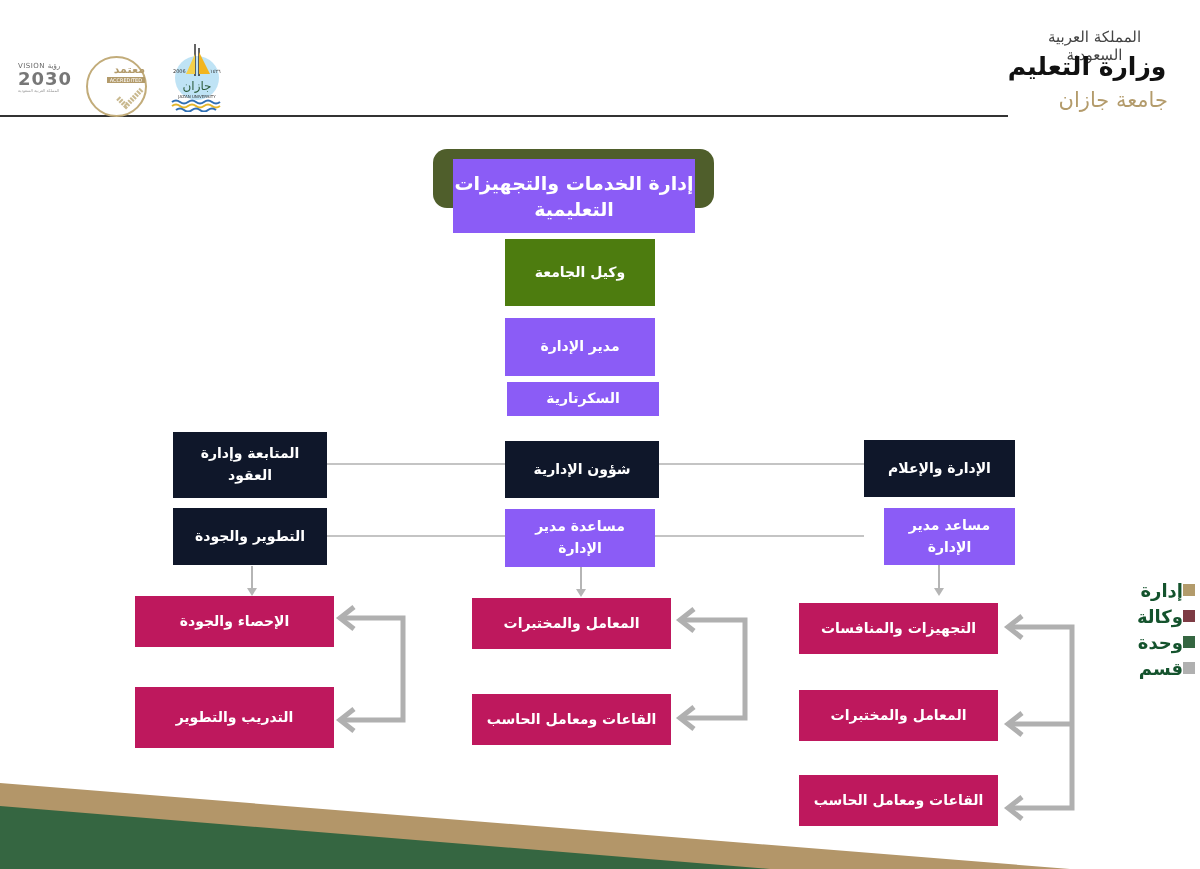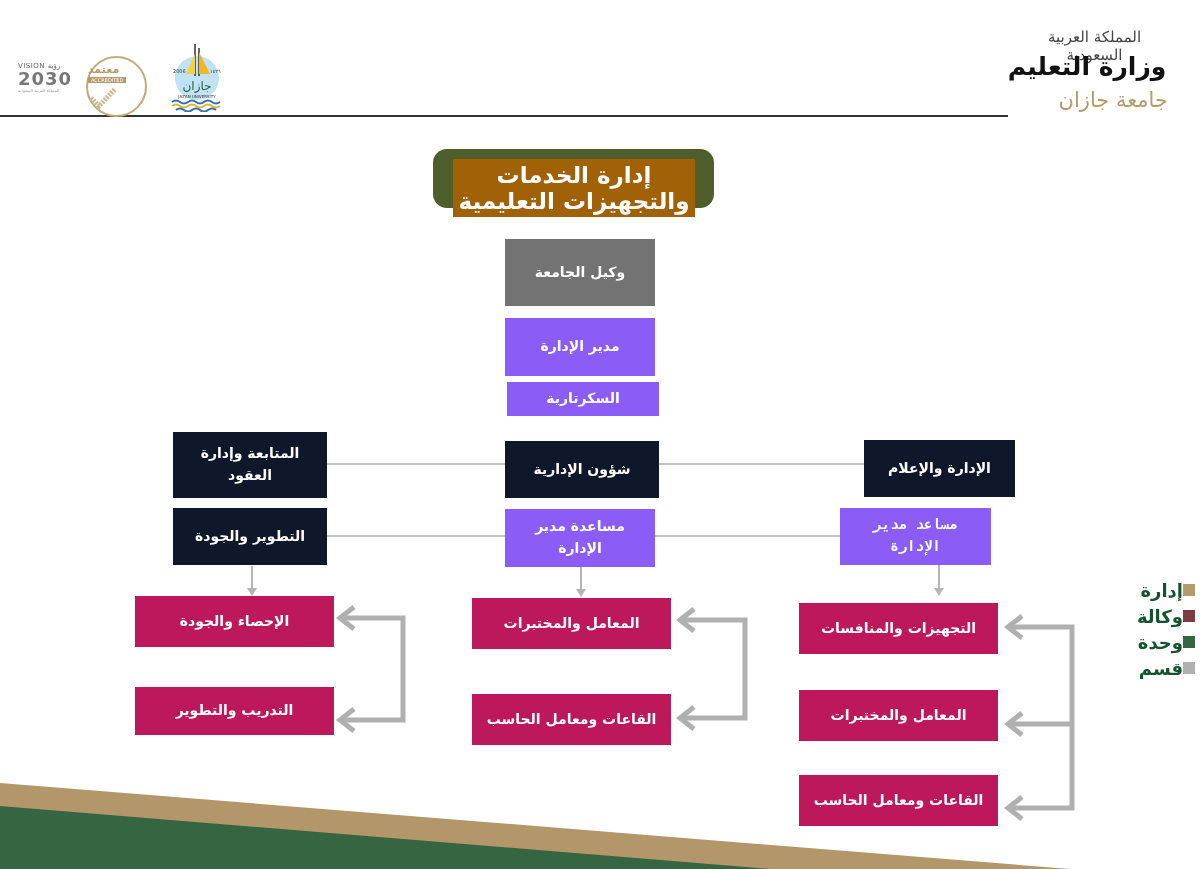--- a/index.html
+++ b/index.html
@@ -8,42 +8,42 @@
     .box {
       position: absolute;
       display: flex; align-items: center; justify-content: center;
       color: #ffffff; font-weight: bold; font-size: 14px;
       text-align: center; direction: rtl; line-height: 1.55;
       padding: 4px 10px;
     }
     .olive { background: #be185d; }
     .gold { background: #8b5cf6; }
     .gray { background: #0f172a; }
-    .maroon { background: #737373; }
+    .maroon { background: #4d7c0f; }
 
     
     .header-line { position: absolute; left: 0; top: 115px; width: 1008px; height: 2px; background: #333; }
     .ministry-crest { position: absolute; left: 1022px; top: 28px; width: 145px; font-family: "DejaVu Serif", serif; font-size: 15px; color: #444; direction: rtl; text-align: center; letter-spacing: -1px; }
     .ministry-name { position: absolute; left: 1002px; top: 52px; width: 170px; font-size: 25px; font-weight: bold; color: #111; direction: rtl; text-align: center; letter-spacing: 2px; }
     .uni-name { position: absolute; left: 1008px; top: 88px; width: 160px; font-size: 21px; color: #b39b6b; direction: rtl; text-align: right; letter-spacing: 3px; }
 
     .logo { position: absolute; }
     .vision-logo { left: 18px; top: 62px; width: 60px; height: 40px; }
     .vision-top { font-size: 7px; color: #666; letter-spacing: 0.5px; }
     .vision-num { font-size: 18px; font-weight: bold; color: #777; line-height: 18px; letter-spacing: 1px; }
     .vision-sub { font-size: 4px; color: #999; }
-    .accredited-logo { left: 86px; top: 56px; width: 61px; height: 61px; border-radius: 50%; border: 2px solid #c2ac7a; display: flex; flex-direction: column; align-items: flex-start; justify-content: flex-start; padding-top: 6px; }
+    .accredited-logo { left: 86px; top: 56px; width: 61px; height: 61px; border-radius: 50%; border: 2px solid #c2ac7a; display: flex; flex-direction: column; align-items: flex-end; justify-content: flex-start; padding-top: 6px; }
     .acc-ar { font-size: 11px; font-weight: bold; color: #b39b6b; direction: rtl; line-height: 12px; }
     .acc-en { font-size: 5px; color: #fff; background: #b39b6b; padding: 0 3px; margin-top: 1px; }
     .acc-check { margin-top: 3px; }
     .jazan-logo { left: 168px; top: 40px; width: 58px; height: 72px; }
 
     
     .title-bg { position: absolute; left: 433px; top: 149px; width: 281px; height: 59px; background: #4f5e2b; border-radius: 14px; }
-    .title-box { position: absolute; left: 453px; top: 159px; width: 242px; height: 58px; background: #a16207; color: #fff; font-weight: bold; font-size: 23px; direction: rtl; text-align: center; line-height: 26px; display: flex; align-items: center; justify-content: center; }
+    .title-box { position: absolute; left: 453px; top: 159px; width: 242px; height: 74px; background: #8b5cf6; color: #fff; font-weight: bold; font-size: 19px; direction: rtl; text-align: center; line-height: 26px; display: flex; align-items: center; justify-content: center; }
 
     
     .hline { position: absolute; height: 2px; background: #c4c4c4; }
     .vline { position: absolute; width: 2px; background: #b5b5b5; }
     .arrowhead { position: absolute; width: 0; height: 0; border-left: 5px solid transparent; border-right: 5px solid transparent; border-top: 8px solid #b5b5b5; }
 
     
     .legend { position: absolute; left: 1115px; top: 577px; width: 80px; }
     .legend-item { display: flex; align-items: center; justify-content: flex-end; height: 26px; }
     .legend-label { font-size: 18px; font-weight: bold; color: #14532d; direction: rtl; }
@@ -126,24 +126,24 @@
 <div class="box maroon" style="left:505px; top:239px; width:150px; height:67px;">وكيل الجامعة</div>
 <div class="box gold" style="left:505px; top:318px; width:150px; height:58px;">مدير الإدارة</div>
 <div class="box gold" style="left:507px; top:382px; width:152px; height:34px;">السكرتارية</div>
 <div class="box gray" style="left:505px; top:441px; width:154px; height:57px;">شؤون الإدارية</div>
 <div class="box gold" style="left:505px; top:509px; width:150px; height:58px;">مساعدة مدير الإدارة</div>
 
 <div class="box gray" style="left:173px; top:432px; width:154px; height:66px;">المتابعة وإدارة العقود</div>
 <div class="box gray" style="left:173px; top:508px; width:154px; height:57px;">التطوير والجودة</div>
 
 <div class="box gray" style="left:864px; top:440px; width:151px; height:57px;">الإدارة والإعلام</div>
-<div class="box gold" style="left:840px; top:508px; width:151px; height:57px;font-family:Liberation Mono, monospace;">مساعد مدير الإدارة</div>
+<div class="box gold" style="left:884px; top:508px; width:131px; height:57px;">مساعد مدير الإدارة</div>
 
 <div class="box olive" style="left:135px; top:596px; width:199px; height:51px;">الإحصاء والجودة</div>
-<div class="box olive" style="left:135px; top:687px; width:199px; height:48px;">التدريب والتطوير</div>
+<div class="box olive" style="left:135px; top:687px; width:199px; height:61px;">التدريب والتطوير</div>
 
 <div class="box olive" style="left:472px; top:598px; width:199px; height:51px;">المعامل والمختبرات</div>
 <div class="box olive" style="left:472px; top:694px; width:199px; height:51px;">القاعات ومعامل الحاسب</div>
 
 <div class="box olive" style="left:799px; top:603px; width:199px; height:51px;text-align:center;">التجهيزات والمنافسات</div>
 <div class="box olive" style="left:799px; top:690px; width:199px; height:51px;">المعامل والمختبرات</div>
 <div class="box olive" style="left:799px; top:775px; width:199px; height:51px;">القاعات ومعامل الحاسب</div>
 
 <div class="legend">
   <div class="legend-item">

